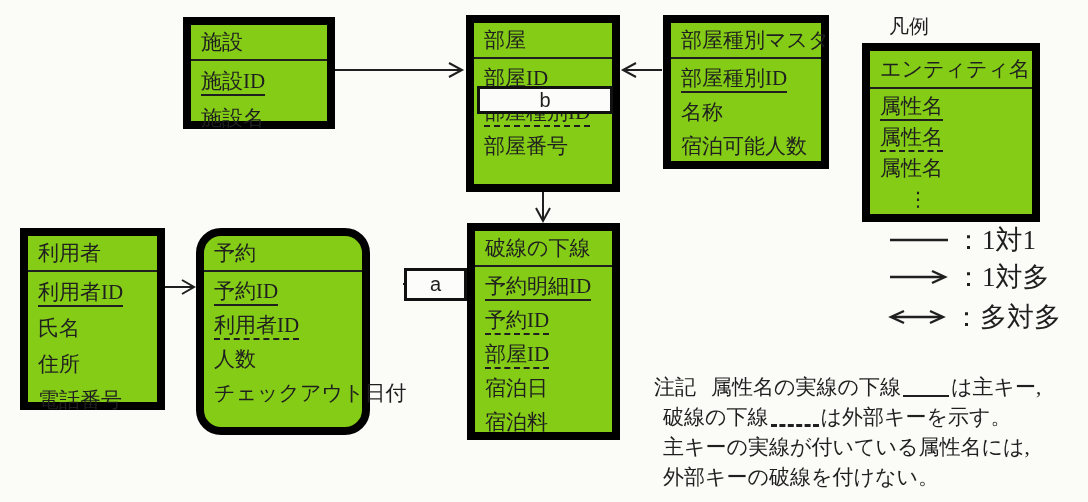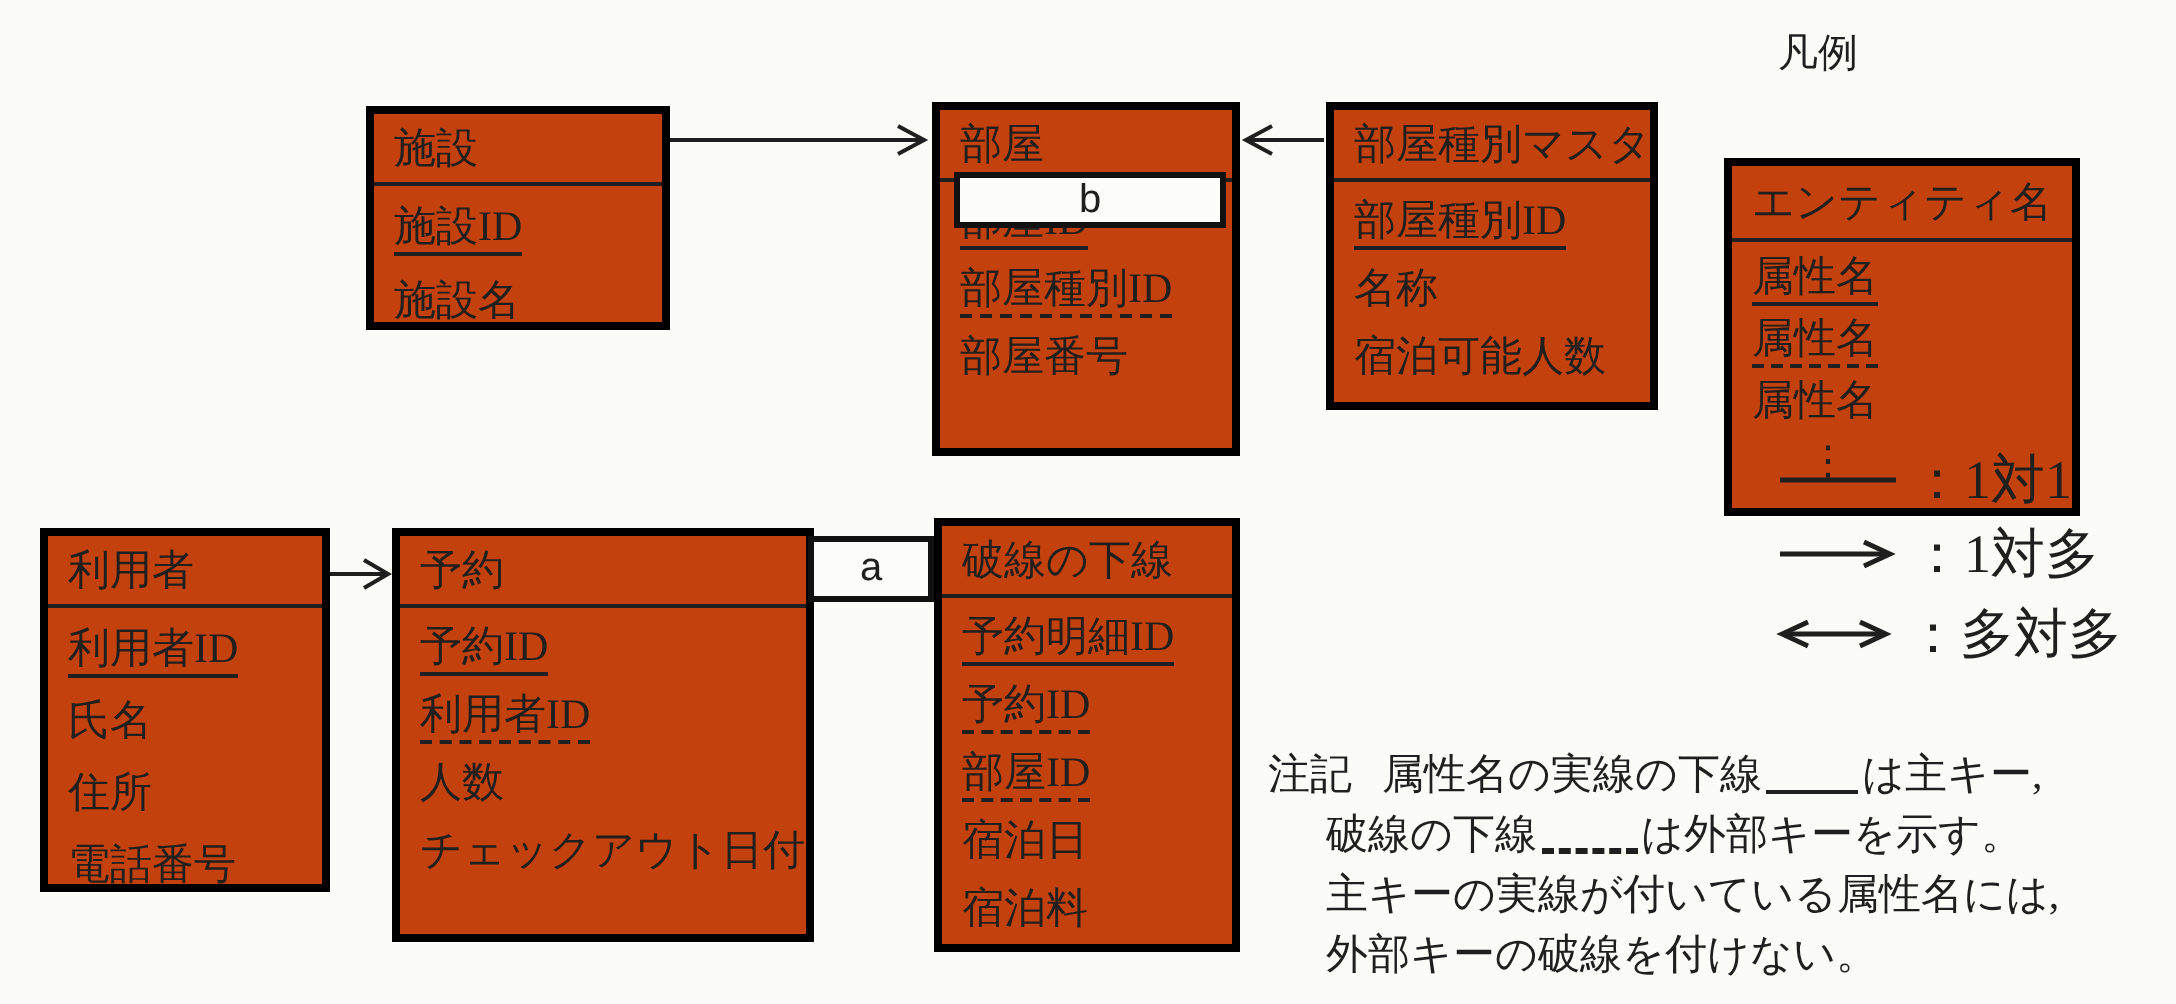--- a/index.html
+++ b/index.html
@@ -6,21 +6,21 @@
   .canvas{
     position:relative; width:1088px; height:502px; overflow:hidden;
     background:#fbfbf8; color:#1f1f1f;
     font-family:"Liberation Serif","DejaVu Serif",serif;
   }
   .connectors{position:absolute;left:0;top:0;z-index:1;}
   .connectors line,.connectors polyline{stroke:#1f1f1f;stroke-width:2;fill:none;}
 
   .entity{
     position:absolute; z-index:2; box-sizing:border-box;
-    background:#c2410c; border:4px solid #000000;margin-top:36px;
+    background:#84cc16; border:8px solid #000000;
   }
   .entity-name{
     border-bottom:2px solid #1f1f1f; line-height:34px;
     padding:0 6px 0 10px; font-size:21px; white-space:nowrap;
   }
   .entity-body{padding:2px 14px 0 0;}
   .attr{line-height:34px; padding:0 6px 0 10px; font-size:21px; white-space:nowrap;}
   .e-facility .attr{line-height:37px;}
   .e-user .attr{line-height:36px;}
   .u-solid{border-bottom:2px solid #1f1f1f; padding-bottom:1px;}
@@ -42,21 +42,21 @@
   }
   .legend-rel svg{display:block;}
   .legend-rel svg line,.legend-rel svg polyline{stroke:#1f1f1f;stroke-width:2.4;fill:none;}
   .legend-rel-label{font-size:27px; margin-left:3px; white-space:nowrap;}
 
   .note{
     position:absolute; left:634px; top:372px; width:460px; z-index:2;
     font-size:21px; line-height:30px;
   }
   .note .indent{padding-left:29px;}
-  .note-heading{margin-right:15px;}
+  .note-heading{margin-right:15px;margin-left:20px;}
   .blank-line{
     display:inline-block; width:46px; height:0.8em;
     margin:0 2px -3px 2px; border-bottom:2.5px solid #1f1f1f;
   }
   .blank-line.dashed{border-bottom:3px dashed #1f1f1f; width:48px;}
 </style>
 </head>
 <body>
 
 <div class="canvas">
@@ -116,21 +116,21 @@
   <div class="entity e-user" style="left:20px;top:228px;width:145px;height:182px;">
     <div class="entity-name">利用者</div>
     <div class="entity-body">
       <div class="attr"><span class="u-solid">利用者ID</span></div>
       <div class="attr"><span>氏名</span></div>
       <div class="attr"><span>住所</span></div>
       <div class="attr"><span>電話番号</span></div>
     </div>
   </div>
 
-  <div class="entity" style="left:196px;top:228px;width:211px;height:207px;">
+  <div class="entity" style="left:196px;top:228px;width:174px;height:207px;border-radius:25px;">
     <div class="entity-name">予約</div>
     <div class="entity-body">
       <div class="attr"><span class="u-solid">予約ID</span></div>
       <div class="attr"><span class="u-dash">利用者ID</span></div>
       <div class="attr"><span>人数</span></div>
       <div class="attr"><span>チェックアウト日付</span></div>
     </div>
   </div>
 
   <div class="entity" style="left:467px;top:223px;width:153px;height:217px;">

